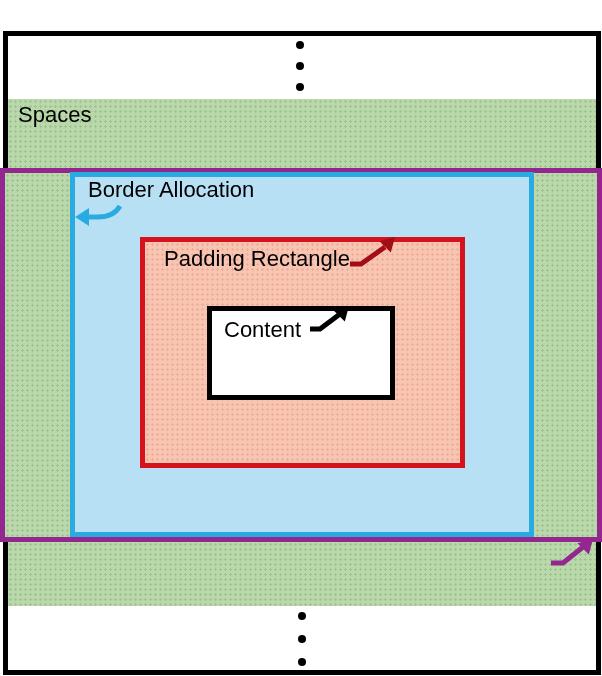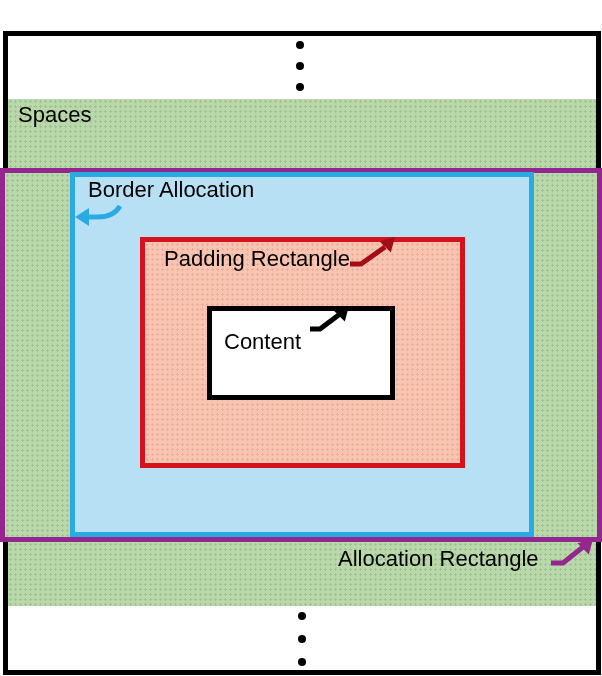--- a/index.html
+++ b/index.html
@@ -46,21 +46,21 @@
   }
   .content-rect{
     left:207px;top:306px;width:188px;height:94px;
     border:5px solid var(--black,#000);
     background:#fff;
   }
   .label{font-size:22px;line-height:24px;white-space:nowrap;}
   .spaces-label{left:18px;top:103px;}
   .border-label{left:88px;top:178px;}
   .padding-label{left:156px;top:247px;margin-left:8px;}
-  .content-label{left:224px;top:316px;line-height:28px;margin-top:12px;}
+  .content-label{left:224px;top:316px;line-height:28px;}
   .allocation-label{left:338px;top:547px;}
   .dots{display:flex;flex-direction:column;align-items:center;}
   .dots-top{left:296px;top:41px;gap:13px;}
   .dots-bottom{left:298px;top:612px;gap:15px;}
   .dot{width:8px;height:8px;border-radius:50%;background:var(--black,#000);}
   .arrow{display:block;}
   .arrow path{fill:none;stroke-width:5;}
   .arrow-blue path{stroke:var(--blue-border,#29abe2);}
   .arrow-blue polygon{fill:var(--blue-border,#29abe2);}
   .arrow-red path{stroke:var(--red-arrow,#a30d16);}
@@ -109,21 +109,20 @@
   <div class="abs content-rect"></div>
   <div class="abs label content-label">
     <div>Content</div>
   </div>
   <svg class="abs arrow arrow-black pos-black-arrow" width="44" height="32" viewBox="0 0 44 32">
     <path d="M2,26 L12,26 L32,11"></path>
     <polygon points="41,3 36.8,18.6 25.4,7.2"></polygon>
   </svg>
 
   <div class="abs green band-bottom"></div>
-  <div class="abs label allocation-label">Allocation Rectangle</div>
   <svg class="abs arrow arrow-purple pos-purple-arrow" width="48" height="32" viewBox="0 0 48 32">
     <path d="M2,27 L14,27 L34,11"></path>
     <polygon points="44,3 39.8,18.6 28.4,7.2"></polygon>
   </svg>
 
   <div class="abs dots dots-bottom">
       <span class="dot"></span>
       <span class="dot"></span>
       <span class="dot"></span>
     </div>

